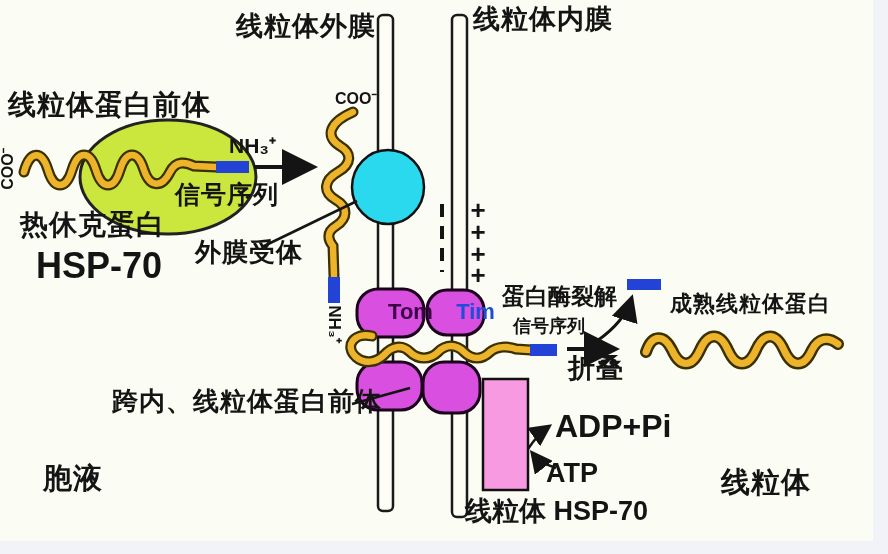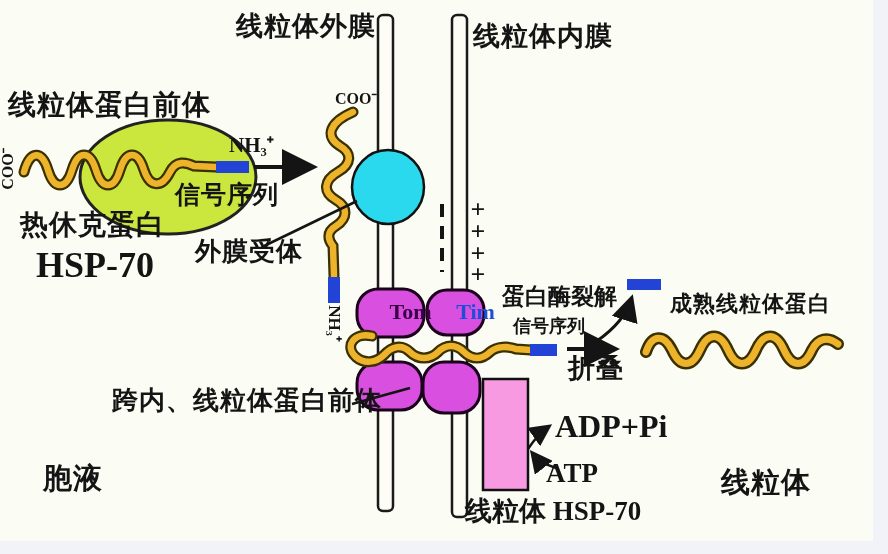--- a/index.html
+++ b/index.html
@@ -1,19 +1,19 @@
 <!DOCTYPE html>
 <html><head>
 <meta charset="utf-8">
 <style>
   html,body { margin:0; padding:0; }
   .stage {
     position:relative; width:888px; height:554px;
     background:#fbfdf4; overflow:hidden;
-    font-family:Liberation Serif, serif;
+    font-family:Liberation Sans, sans-serif;
   }
   .edge-strip { position:absolute; background:#f2f3f9; }
   .edge-right { right:0; top:0; width:15px; height:554px; }
   .edge-bottom { left:0; bottom:0; width:888px; height:13px; }
   svg.diagram { position:absolute; left:0; top:0; }
   .lbl {
     position:absolute; color:#141414; font-weight:bold; white-space:nowrap;
     line-height:1.1; letter-spacing:1px;
   }
   .rot-ccw { transform:rotate(-90deg); transform-origin:center; }
@@ -93,21 +93,21 @@
       <path d="M646 352 C652 334,664 334,672 350 C680 368,692 368,700 350 C708 332,720 332,728 350
                C736 368,748 368,756 350 C764 332,776 332,784 350 C792 368,804 368,812 350
                C818 338,828 336,838 344" fill="none" stroke-width="7" stroke-linecap="round" stroke="#edb32a"></path>
     </g>
 
     <path d="M528 449 Q538 434 548 427" fill="none" stroke="#141414" stroke-width="2.5" marker-end="url(#ah)"></path>
     <path d="M556 468 Q540 463 533 454" fill="none" stroke="#141414" stroke-width="2.5" marker-end="url(#ah)"></path>
   </svg>
 
   <div class="lbl" style="left:236px; top:12px; font-size:27px;">线粒体外膜</div>
-  <div class="lbl" style="left:473px; top:22px; font-size:27px;">线粒体内膜</div>
+  <div class="lbl" style="left:473px; top:5px; font-size:27px;">线粒体内膜</div>
   <div class="lbl" style="left:8px; top:90px; font-size:28px;">线粒体蛋白前体</div>
   <div class="lbl rot-ccw" style="left:-13px; top:160px; font-size:16px; letter-spacing:0;">COO⁻</div>
   <div class="lbl" style="left:20px; top:210px; font-size:28px;">热休克蛋白</div>
   <div class="lbl" style="left:36px; top:246px; font-size:36px; letter-spacing:0;">HSP-70</div>
   <div class="lbl" style="left:229px; top:134px; font-size:21px; letter-spacing:0;">NH₃⁺</div>
   <div class="lbl" style="left:175px; top:181px; font-size:25px;">信号序列</div>
   <div class="lbl" style="left:195px; top:238px; font-size:26px;">外膜受体</div>
   <div class="lbl" style="left:335px; top:90px; font-size:16px; letter-spacing:0;">COO⁻</div>
   <div class="lbl rot-cw" style="left:312px; top:318px; width:44px; font-size:17px; letter-spacing:0;">NH₃⁺</div>
   <div class="lbl ctr" style="left:357px; top:300px; width:67px; font-size:22px; color:#3a0045; letter-spacing:0;">Tom</div>

